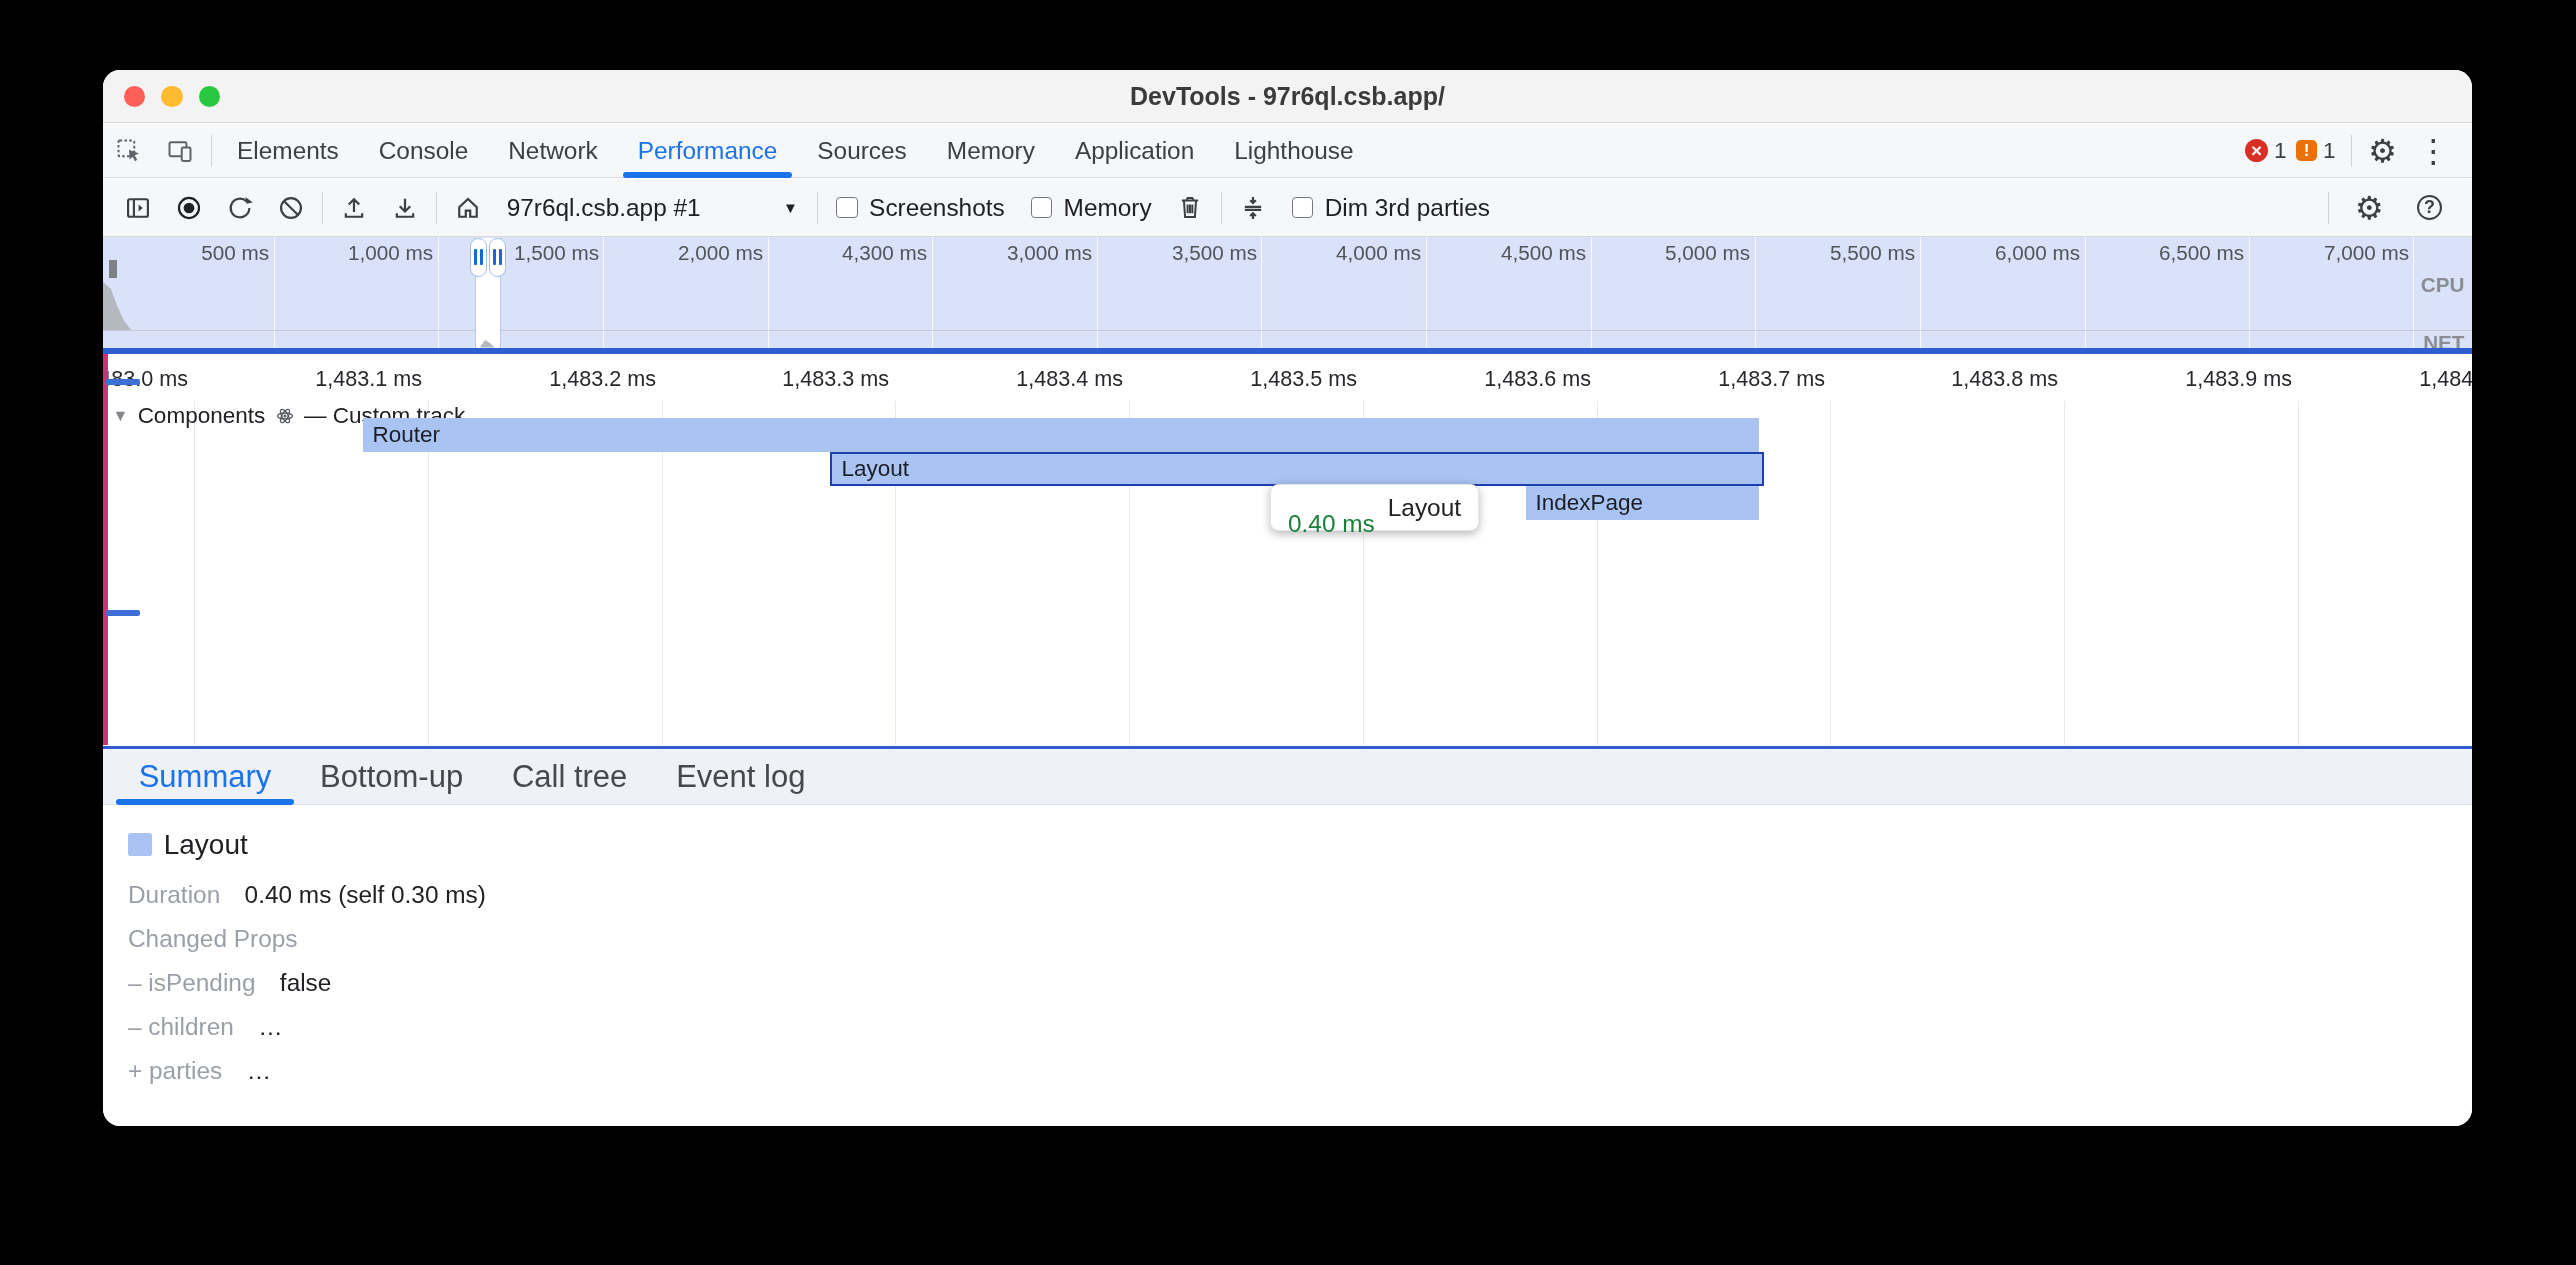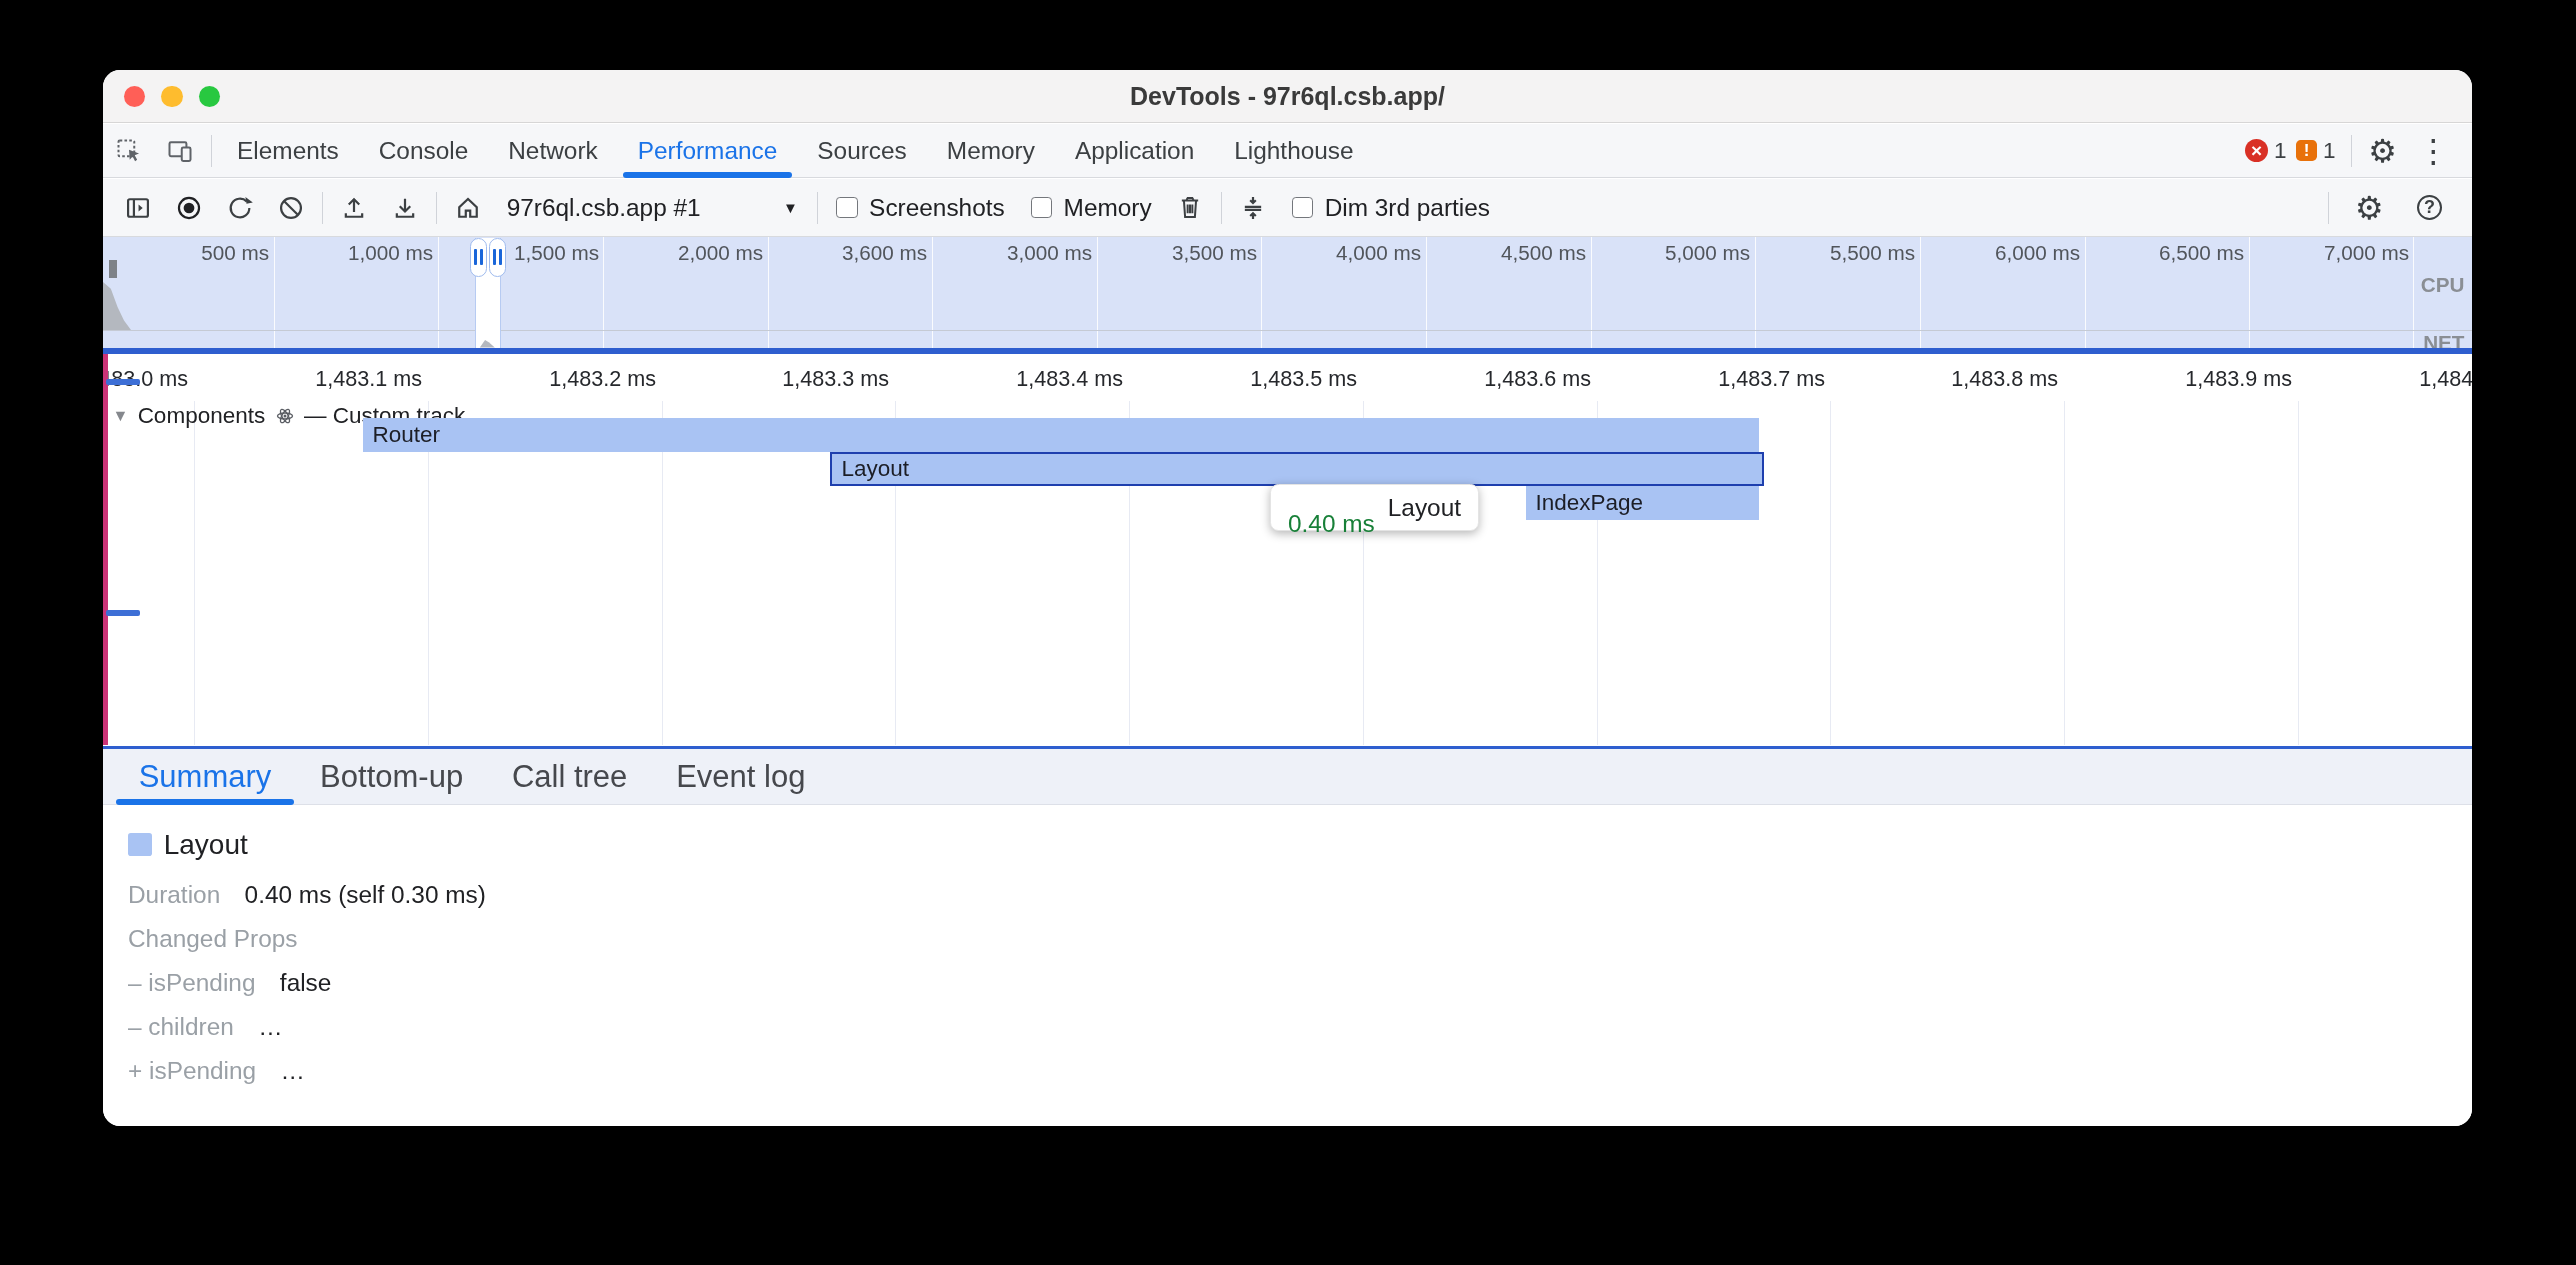--- a/index.html
+++ b/index.html
@@ -270,21 +270,21 @@
         <div style="left:1652px"></div>
         <div style="left:1817px"></div>
         <div style="left:1982px"></div>
       <div style="left:2146px"></div>
         <div style="left:2310px"></div>
     </div>
     <span class="ov-tick" style="left:30px">500 ms</span>
     <span class="ov-tick" style="left:194px">1,000 ms</span>
     <span class="ov-tick" style="left:360px">1,500 ms</span>
     <span class="ov-tick" style="left:524px">2,000 ms</span>
-    <span class="ov-tick" style="left:688px">3,600 ms</span>
+    <span class="ov-tick" style="left:688px">4,300 ms</span>
     <span class="ov-tick" style="left:853px">3,000 ms</span>
     <span class="ov-tick" style="left:1018px">3,500 ms</span>
     <span class="ov-tick" style="left:1182px">4,000 ms</span>
     <span class="ov-tick" style="left:1347px">4,500 ms</span>
     <span class="ov-tick" style="left:1511px">5,000 ms</span>
     <span class="ov-tick" style="left:1676px">5,500 ms</span>
     <span class="ov-tick" style="left:1841px">6,000 ms</span>
     <span class="ov-tick" style="left:2005px">6,500 ms</span>
     <span class="ov-tick" style="left:2170px">7,000 ms</span>
     <div class="cpu-bar"></div>
@@ -397,19 +397,19 @@
     </div>
     <div class="srow">
       <span class="slabel">– isPending</span>
       <span class="svalue">false</span>
     </div>
     <div class="srow">
       <span class="slabel">– children</span>
       <span class="svalue">…</span>
     </div>
     <div class="srow">
-      <span class="slabel">+ isPending</span>
+      <span class="slabel">+ parties</span>
       <span class="svalue">…</span>
     </div>
   </div>
 
 </div>
 
 
 </body></html>

